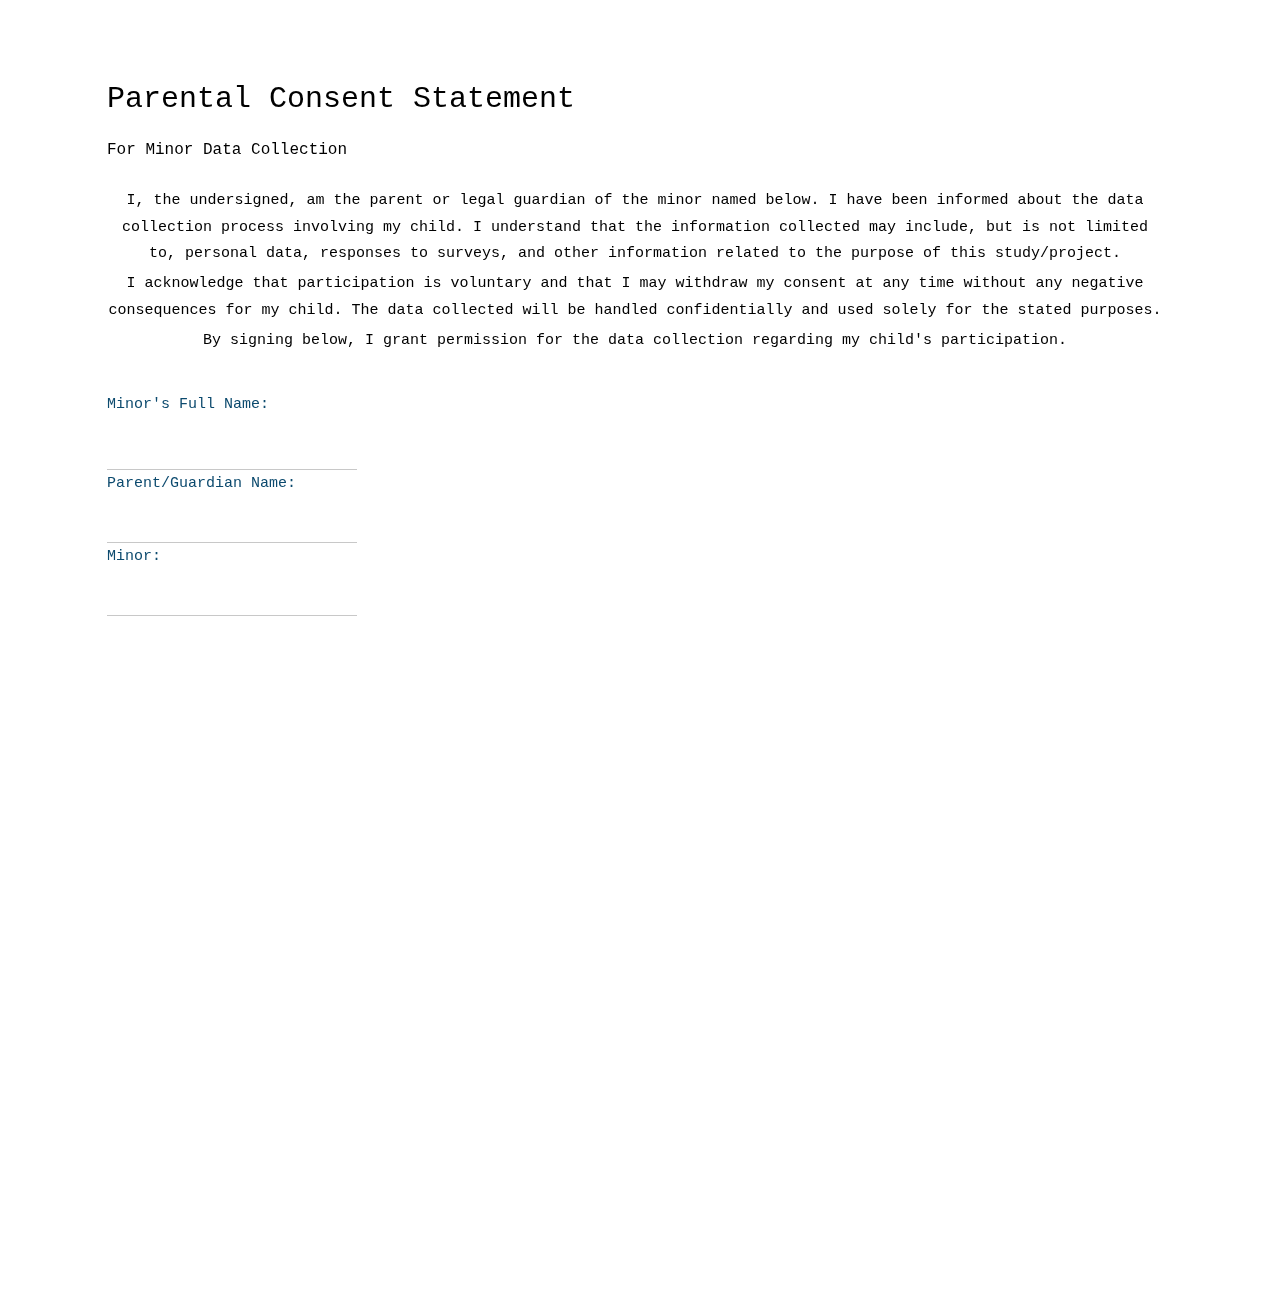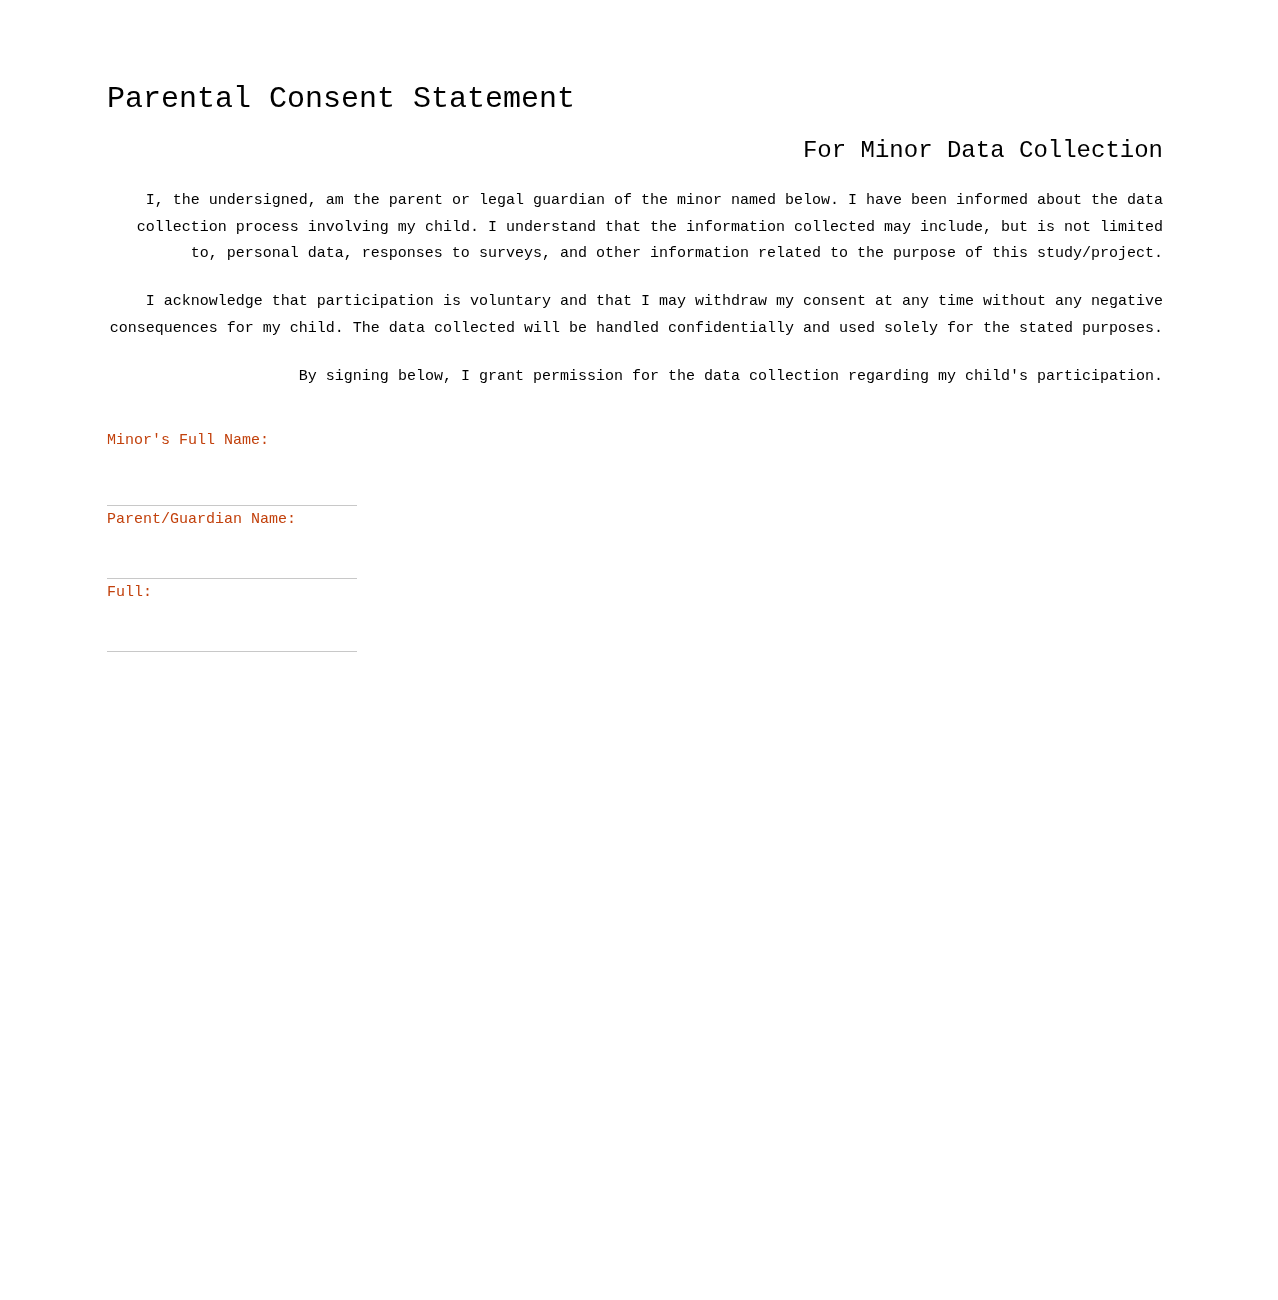--- a/index.html
+++ b/index.html
@@ -20,42 +20,41 @@
     font-family: Liberation Mono, monospace;
   }
   h1.doc-title {
     font-size: 30px;
     font-weight: 400;
     line-height: 35px;
     margin: 0 0 22px 0;
     letter-spacing: 0;
   }
   h2.doc-subtitle {
-    font-size: 24px;
+    font-size: 16px;
     font-weight: 400;
     line-height: 23px;
     margin: 8px 0 26px 0;
-    text-align: right;
   }
   p.doc-paragraph {
     font-size: 15px;
     line-height: 26.7px;
-    margin: 21px 0;
-    text-align: right;
+    margin: 3px 0;
+    text-align: center;
   }
   .fields {
     margin-top: 37px;
   }
   .field + .field {
   }
   .field label {
     display: block;
     font-size: 15px;
     line-height: 27px;
-    color: #c2410c;
+    color: #0c4a6e;
   }
   .field input.line-input {
     display: block;
     width: 250px;
     height: 40px;
     margin-top: 5px;
     padding: 0;
     border: none;
     border-bottom: 1px solid #c8c8c8;
     border-radius: 0;
@@ -91,19 +90,19 @@
       <input type="text" class="line-input" value="" style="">
     </div>
 
     <div class="field">
       <label>Parent/Guardian Name:</label>
       <input type="text" class="line-input" value="" style="">
     </div>
 
 
     <div class="field">
-      <label>Full:</label>
+      <label>Minor:</label>
       <input type="text" class="line-input" value="" style="">
     </div>
 
   </div>
 
 </div>
 
 </body></html>

